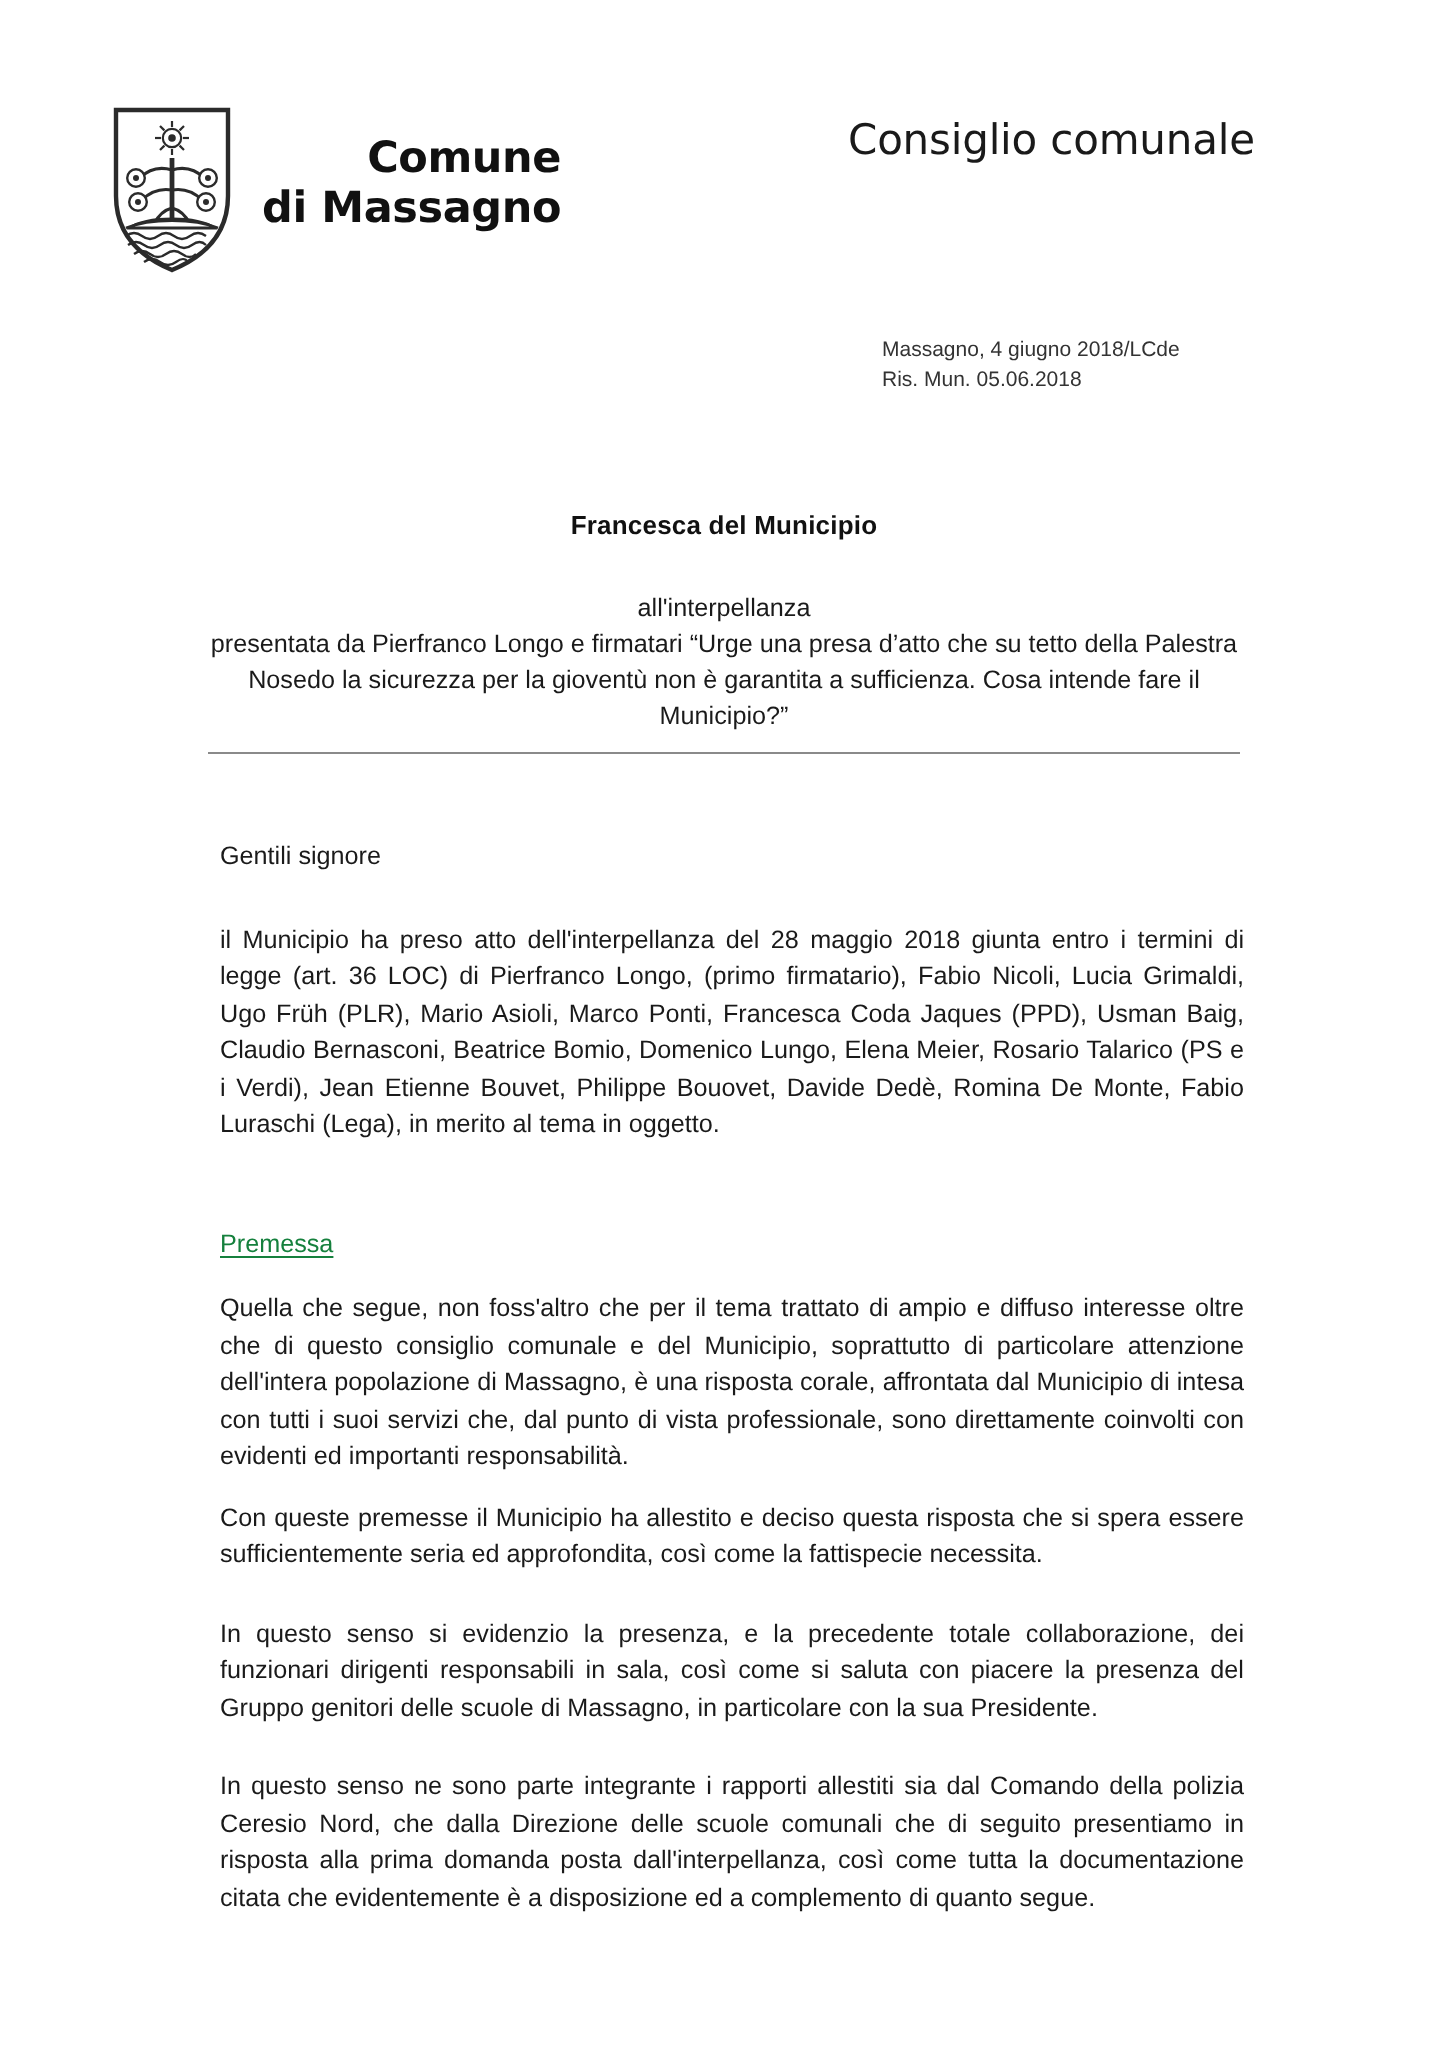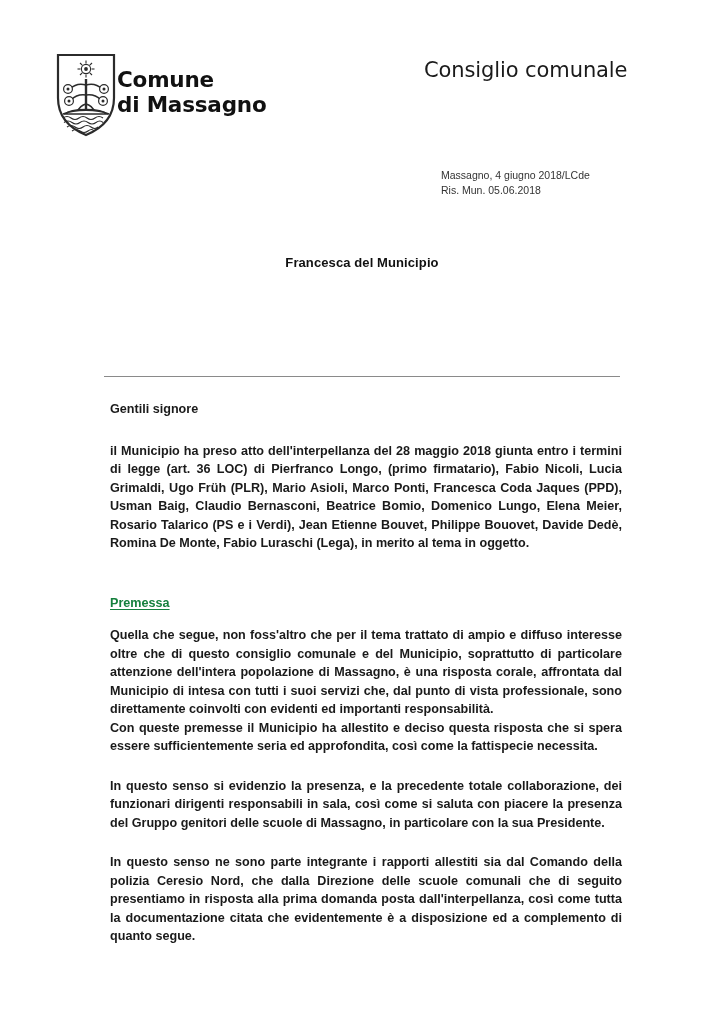--- a/index.html
+++ b/index.html
@@ -29,21 +29,22 @@
     top: 52px;
     width: 724px;
     height: 96px;
   }
   .logo-block {
     position: absolute;
     left: 55px;
     top: 0;
     display: flex;
     align-items: center;
-    gap: 0;
+    gap: 14px;
+    text-align: right;
   }
   .crest {
     width: 62px;
     height: 86px;
     flex: 0 0 auto;
   }
   .logo-wordmark {
     font-family: "DejaVu Sans", sans-serif;
     font-size: 21.5px;
     font-weight: 700;
@@ -105,37 +106,36 @@
     top: 376px;
     width: 516px;
     height: 0;
     border-top: 1.4px solid #8a8a8a;
   }
 
   
   .body {
     position: absolute;
     left: 110px;
-    top: 400px;
+    top: 419px;
     width: 512px;
     font-size: 12.6px;
     line-height: 1.47;
     color: #1a1a1a;
-    font-weight: bold;
   }
   .salutation {
     margin: 0 0 23px 0;
   }
   .salutation div { white-space: nowrap; }
 
   p.para {
     margin: 0 0 21px 0;
     text-align: justify;
   }
-  p.para.tight { margin-bottom: 0; }
+  p.para.tight { margin-bottom: 12px; }
 
   .section-heading {
     margin: 0 0 14px 0;
     font-size: 12.6px;
     text-decoration: underline;
     text-underline-offset: 2px;
     color: #15803d;
   }
   .spacer-lg { height: 20px; }
 </style>
@@ -206,20 +206,24 @@
     <div class="council-title">Consiglio comunale</div>
   </div>
 
   <div class="dateblock">
     <div>Massagno, 4 giugno 2018/LCde</div>
     <div>Ris. Mun. 05.06.2018</div>
   </div>
 
   <div class="titleblock">
     <h1 class="doc-title">Francesca del Municipio</h1>
+    <p class="subject">
+      <span class="lead">all'interpellanza</span>
+      <span>presentata da Pierfranco Longo e firmatari “Urge una presa d’atto che su tetto della Palestra Nosedo la sicurezza per la gioventù non è garantita a sufficienza. Cosa intende fare il Municipio?”</span>
+    </p>
   </div>
 
   <div class="rule"></div>
 
   <div class="body">
 
     <div class="salutation">
       <div>Gentili signore</div>
     </div>
 

